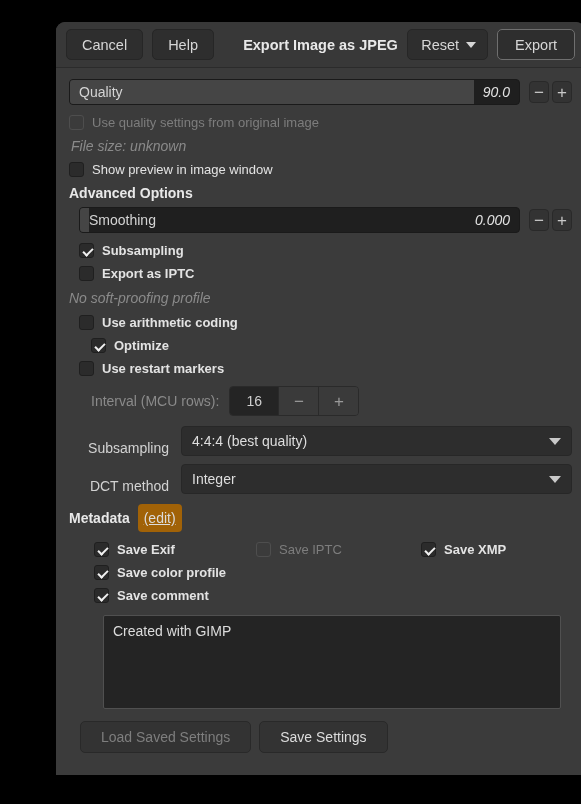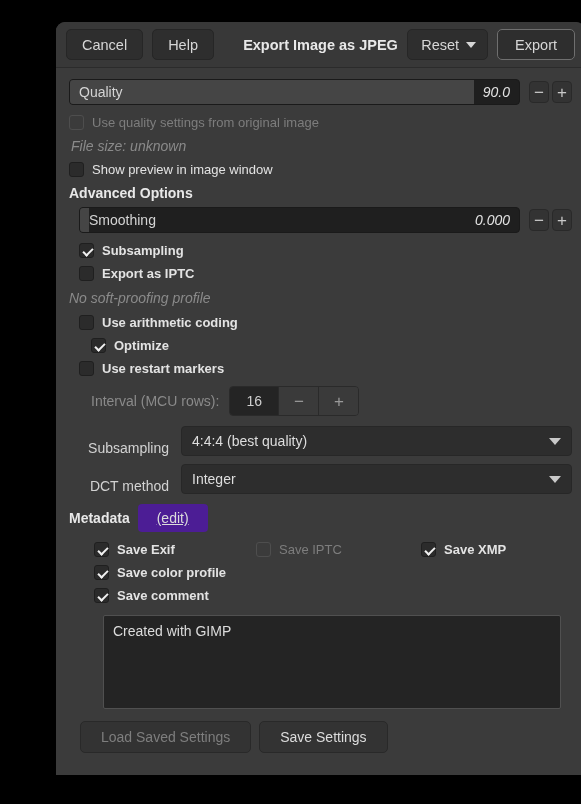--- a/index.html
+++ b/index.html
@@ -204,23 +204,23 @@
     width: 0; height: 0;
     border-left: 6px solid transparent;
     border-right: 6px solid transparent;
     border-top: 7px solid #c9c9c9;
   }
 
   
   #metadata-row { display: flex; align-items: center; margin: 10px 0 6px 0; }
   #metadata-title { color: #e8e8e8; font-size: 14px; font-weight: bold; margin-right: 8px; }
   #metadata-edit {
-    background: #4c1d95;
+    background: #a16207;
     border-radius: 4px;
-    padding: 6px 19px;
+    padding: 6px 6px;
     color: #dcdcdc;
     font-size: 14px;
     text-decoration: underline;
   }
   #meta-grid {
     margin-left: 25px;
   }
   .meta-line { display: flex; align-items: center; gap: 0; min-height: 23px; }
   .meta-cell { display: flex; align-items: center; gap: 8px; }
   .c1 { width: 162px; }

